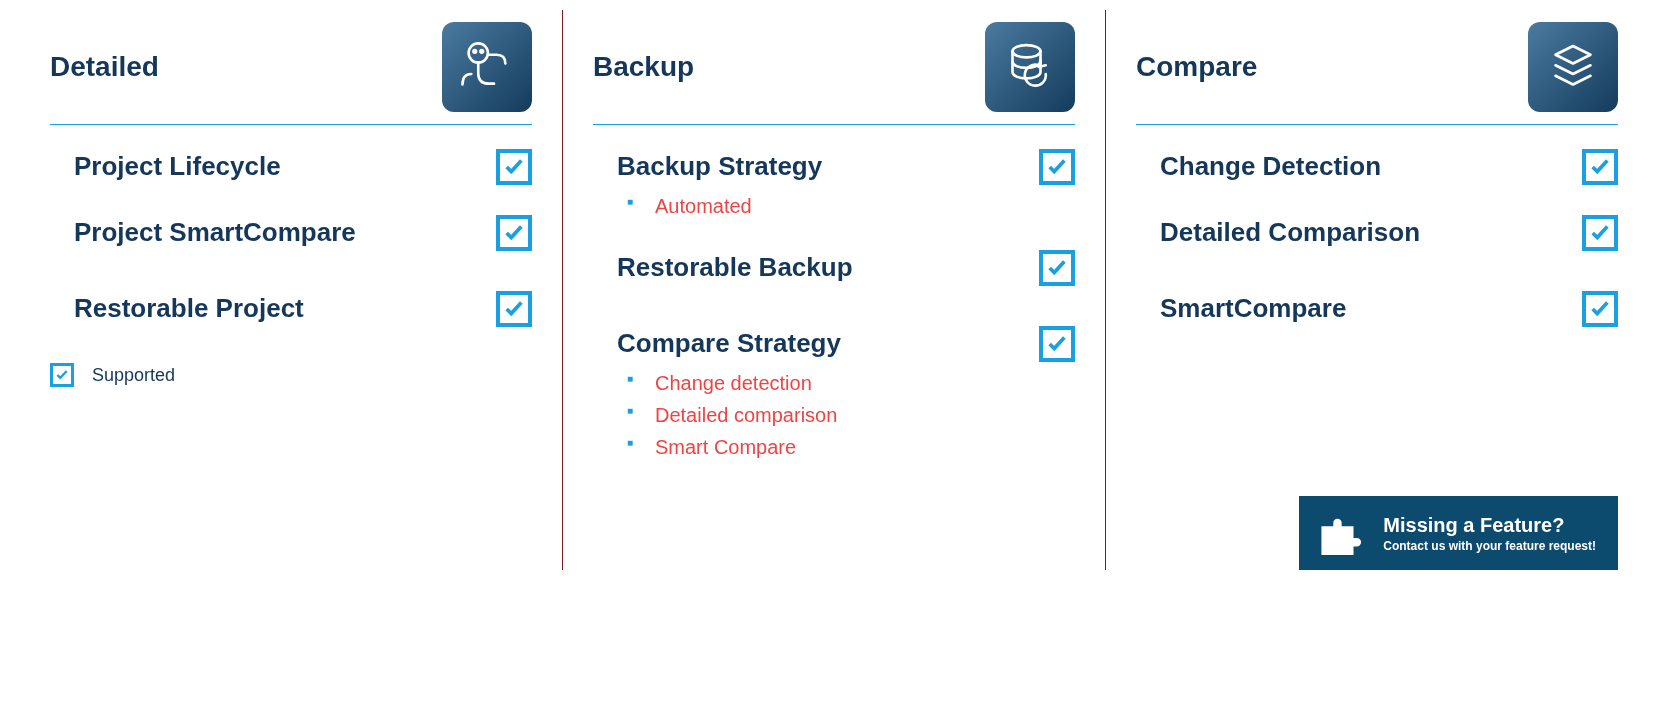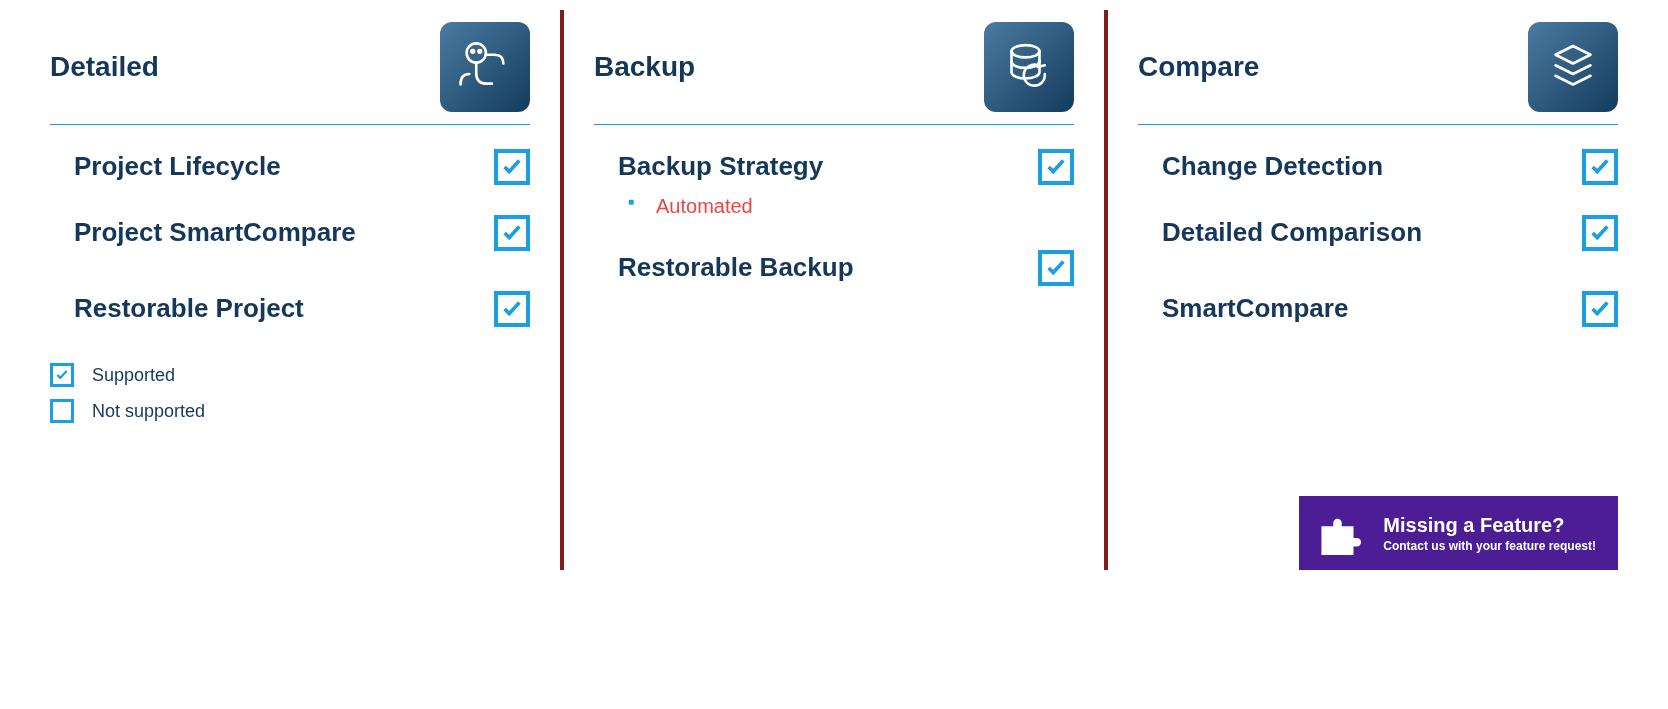--- a/index.html
+++ b/index.html
@@ -1,21 +1,21 @@
 <!DOCTYPE html>
 <html><head>
 <meta charset="utf-8">
 <style>
   * { box-sizing: border-box; }
   html, body { margin: 0; padding: 0; font-family: "Segoe UI", Arial, sans-serif; background: #fff; color: #14375a; width: 1668px; }
   body { padding: 10px 20px 20px 20px; }
 
   .cols { display: flex; }
   .col { flex: 1 1 0; position: relative; padding: 0 30px; }
-  .col + .col { border-left: 4px solid #7f1d1d; }
+  .col + .col { border-left: 1px solid #7f1d1d; }
 
   .col-header { display: flex; justify-content: space-between; align-items: center; padding: 12px 0; border-bottom: 1px solid #1aa0e0; margin-bottom: 24px; }
   .col-title { font-size: 28px; font-weight: 700; color: #14375a; }
   .hdr-icon { width: 90px; height: 90px; border-radius: 12px; background: linear-gradient(135deg, #4a7ba0 0%, #143b5c 100%); display:flex; align-items:center; justify-content:center; color:#fff; }
   .hdr-icon svg { width: 56px; height: 56px; }
 
   .feature { margin-bottom: 28px; margin-left: 24px; }
   .feature-row { display:flex; align-items:flex-start; justify-content:space-between; }
   .feature-label { font-size: 26px; font-weight: 700; color: #14375a; padding-top:2px; }
   .checkbox { width:36px; height:36px; border:4px solid #1aa0e0; display:inline-flex; align-items:center; justify-content:center; flex: 0 0 36px; }
@@ -23,21 +23,21 @@
   .checkbox.small { width:24px; height:24px; border-width:3px; flex:0 0 24px;}
   .checkbox.small svg { width:14px; height:14px; }
 
   ul.bullets { list-style:none; margin:8px 0 0 0; padding:0 0 0 10px; }
   ul.bullets li { position:relative; padding-left:28px; font-size:20px; color:#ef4444; line-height:1.6; }
   ul.bullets li::before { content:"■"; position:absolute; left:0; top:4px; font-size:10px; color:#1aa0e0; }
 
   .legend { margin-top: 36px; }
   .legend-row { display:flex; align-items:center; gap:18px; font-size:18px; color:#14375a; margin-bottom:12px; }
 
-  .cta { position:absolute; right:30px; bottom:0; background:#4c1d95; color:#fff; display:flex; align-items:center; gap:16px; padding:10px 22px 10px 14px; }
+  .cta { position:absolute; right:30px; bottom:0; background:#0c4a6e; color:#fff; display:flex; align-items:center; gap:16px; padding:10px 22px 10px 14px; }
   .cta svg { width:54px; height:54px; }
   .cta-title { font-size:20px; font-weight:700; }
   .cta-sub { font-size:12px; font-weight:700; margin-top:2px;text-align:right; }
 </style>
 </head>
 <body>
 
 <div class="cols">
 
   <div class="col">
@@ -90,24 +90,20 @@
 
     <div class="legend">
       <div class="legend-row">
         <span class="checkbox small">
             <svg viewBox="0 0 24 24">
               <path d="M4 12 l5 5 l11 -12" fill="none" stroke="#1aa0e0" stroke-width="4"></path>
             </svg>
           </span>
         <span>Supported</span>
       </div>
-      <div class="legend-row">
-        <span class="checkbox small"></span>
-        <span>Not supported</span>
-      </div>
     </div>
   </div>
 
   <div class="col">
     <div class="col-header">
       <div class="col-title">Backup</div>
       <div class="hdr-icon">
         <svg viewBox="0 0 64 64" fill="none" stroke="#fff" stroke-width="3" stroke-linecap="round" stroke-linejoin="round">
           <ellipse cx="28" cy="14" rx="16" ry="7"></ellipse>
           <path d="M12 14 v24 a16 7 0 0 0 32 0 V14"></path>
@@ -138,20 +134,37 @@
       <div class="feature-row">
         <div class="feature-label">Restorable Backup</div>
         <span class="checkbox">
             <svg viewBox="0 0 24 24">
               <path d="M4 12 l5 5 l11 -12" fill="none" stroke="#1aa0e0" stroke-width="4"></path>
             </svg>
           </span>
       </div>
     </div>
 
+    <div class="feature" style="margin-top:40px;">
+      <div class="feature-row">
+        <div>
+          <div class="feature-label">Compare Strategy</div>
+          <ul class="bullets">
+            <li>Change detection</li>
+            <li>Detailed comparison</li>
+            <li>Smart Compare</li>
+          </ul>
+        </div>
+        <span class="checkbox">
+            <svg viewBox="0 0 24 24">
+              <path d="M4 12 l5 5 l11 -12" fill="none" stroke="#1aa0e0" stroke-width="4"></path>
+            </svg>
+          </span>
+      </div>
+    </div>
   </div>
 
   <div class="col" style="min-height:560px;">
     <div class="col-header">
       <div class="col-title">Compare</div>
       <div class="hdr-icon">
         <svg viewBox="0 0 64 64" fill="none" stroke="#fff" stroke-width="3" stroke-linecap="round" stroke-linejoin="round">
           <path d="M32 8 l20 10 l-20 10 l-20 -10 z"></path>
           <path d="M12 30 l20 10 l20 -10"></path>
           <path d="M12 42 l20 10 l20 -10"></path>

